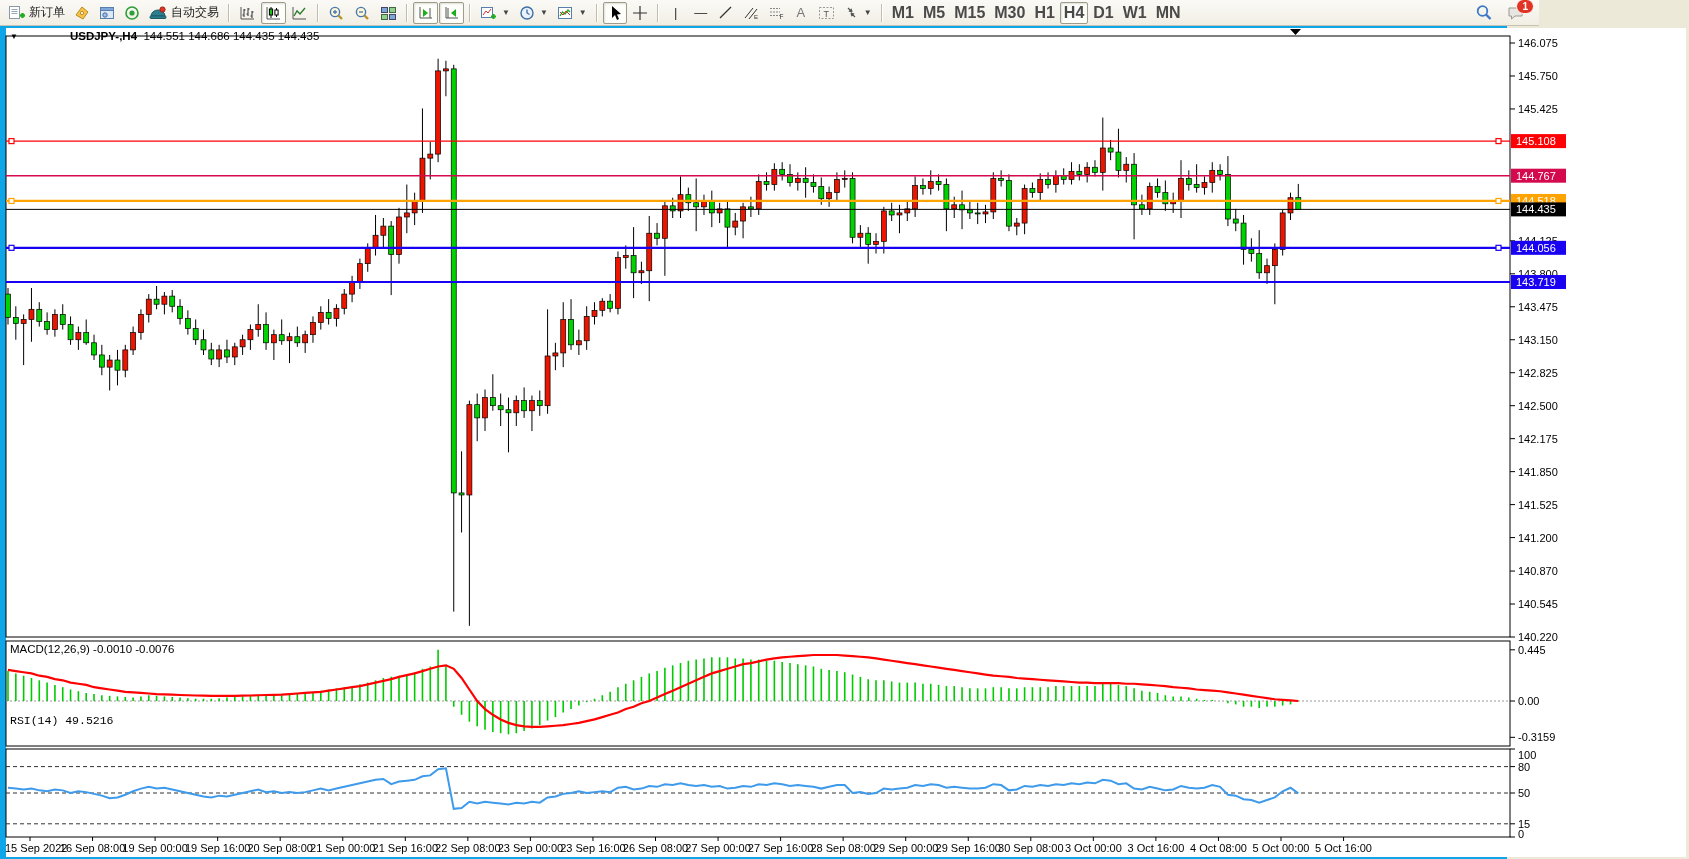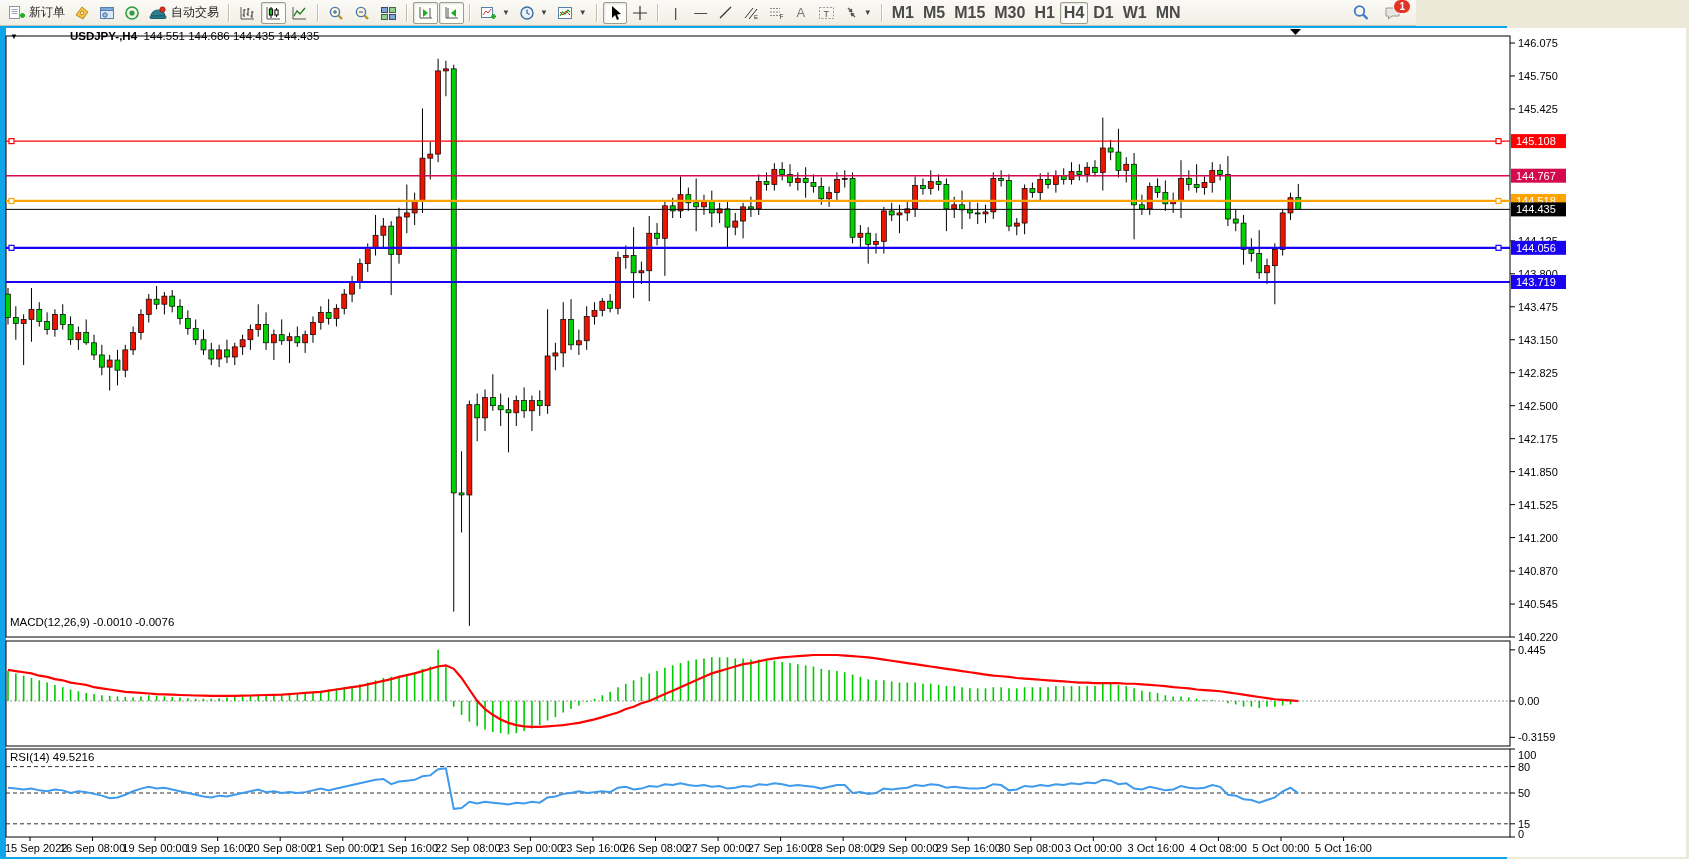--- a/index.html
+++ b/index.html
@@ -1,18 +1,18 @@
 <!DOCTYPE html>
 <html><head>
 <meta charset="utf-8">
 <style>
   html,body{margin:0;padding:0;width:1689px;height:859px;overflow:hidden;
     background:#ece9d8;font-family:"Liberation Sans",sans-serif;}
   
-  #toolbar{position:absolute;left:0;top:0;width:1416px;height:26px;
+  #toolbar{position:absolute;left:0;top:0;width:1539px;height:26px;
     background:linear-gradient(#fbfaf6,#f1eee4);border-bottom:1px solid #c7c3b2;
     display:flex;align-items:center;padding:0 4px;box-sizing:border-box;gap:1px;}
   .tbtn{height:22px;min-width:24px;display:flex;align-items:center;justify-content:center;
     gap:4px;padding:0 3px;border:1px solid transparent;border-radius:2px;
     font-size:12px;color:#222;cursor:default;box-sizing:border-box;}
   .tbtn.pressed{border:1px solid #9e9b8a;background:#fdfdfa;box-shadow:inset 1px 1px 2px rgba(0,0,0,.12);}
   .tsep{width:1px;height:18px;background:#c2bead;border-right:1px solid #fff;margin:0 4px;}
   .tf{font-size:16px;font-weight:bold;color:#4a4a4a;min-width:26px;}
   .glyph{font-size:13px;line-height:13px;color:#333;}
   .drop{font-size:8px;color:#444;margin-left:1px;}
@@ -869,15 +869,15 @@
         <text font-family="&quot;Liberation Sans&quot;,sans-serif" font-size="11px" fill="#000" x="1218.45" text-anchor="middle" y="852">4 Oct 08:00</text>
         <line x1="1281" y1="837" x2="1281" y2="841" stroke="#000"></line>
         <text font-family="&quot;Liberation Sans&quot;,sans-serif" font-size="11px" fill="#000" x="1281" text-anchor="middle" y="852">5 Oct 00:00</text>
         <line x1="1343.55" y1="837" x2="1343.55" y2="841" stroke="#000"></line>
         <text font-family="&quot;Liberation Sans&quot;,sans-serif" font-size="11px" fill="#000" x="1343.55" text-anchor="middle" y="852">5 Oct 16:00</text>
       </g>
     </svg>
   <div class="overlay" style="left:10px;top:4px;">
     <span class="tri">▼</span><span style="font-weight:bold;margin-left:48px;">USDJPY-,H4</span>&nbsp;&nbsp;<span>144.551 144.686 144.435 144.435</span>
   </div>
-  <div class="overlay" style="left:10px;top:590px;text-align:center;">MACD(12,26,9) -0.0010 -0.0076</div>
-  <div class="overlay" style="left:10px;top:725px;">RSI(14) 49.5216</div>
+  <div class="overlay" style="left:10px;top:617px;text-align:center;">MACD(12,26,9) -0.0010 -0.0076</div>
+  <div class="overlay" style="left:10px;top:688px;font-family:Liberation Mono, monospace;">RSI(14) 49.5216</div>
 </div>
 
 </body></html>

